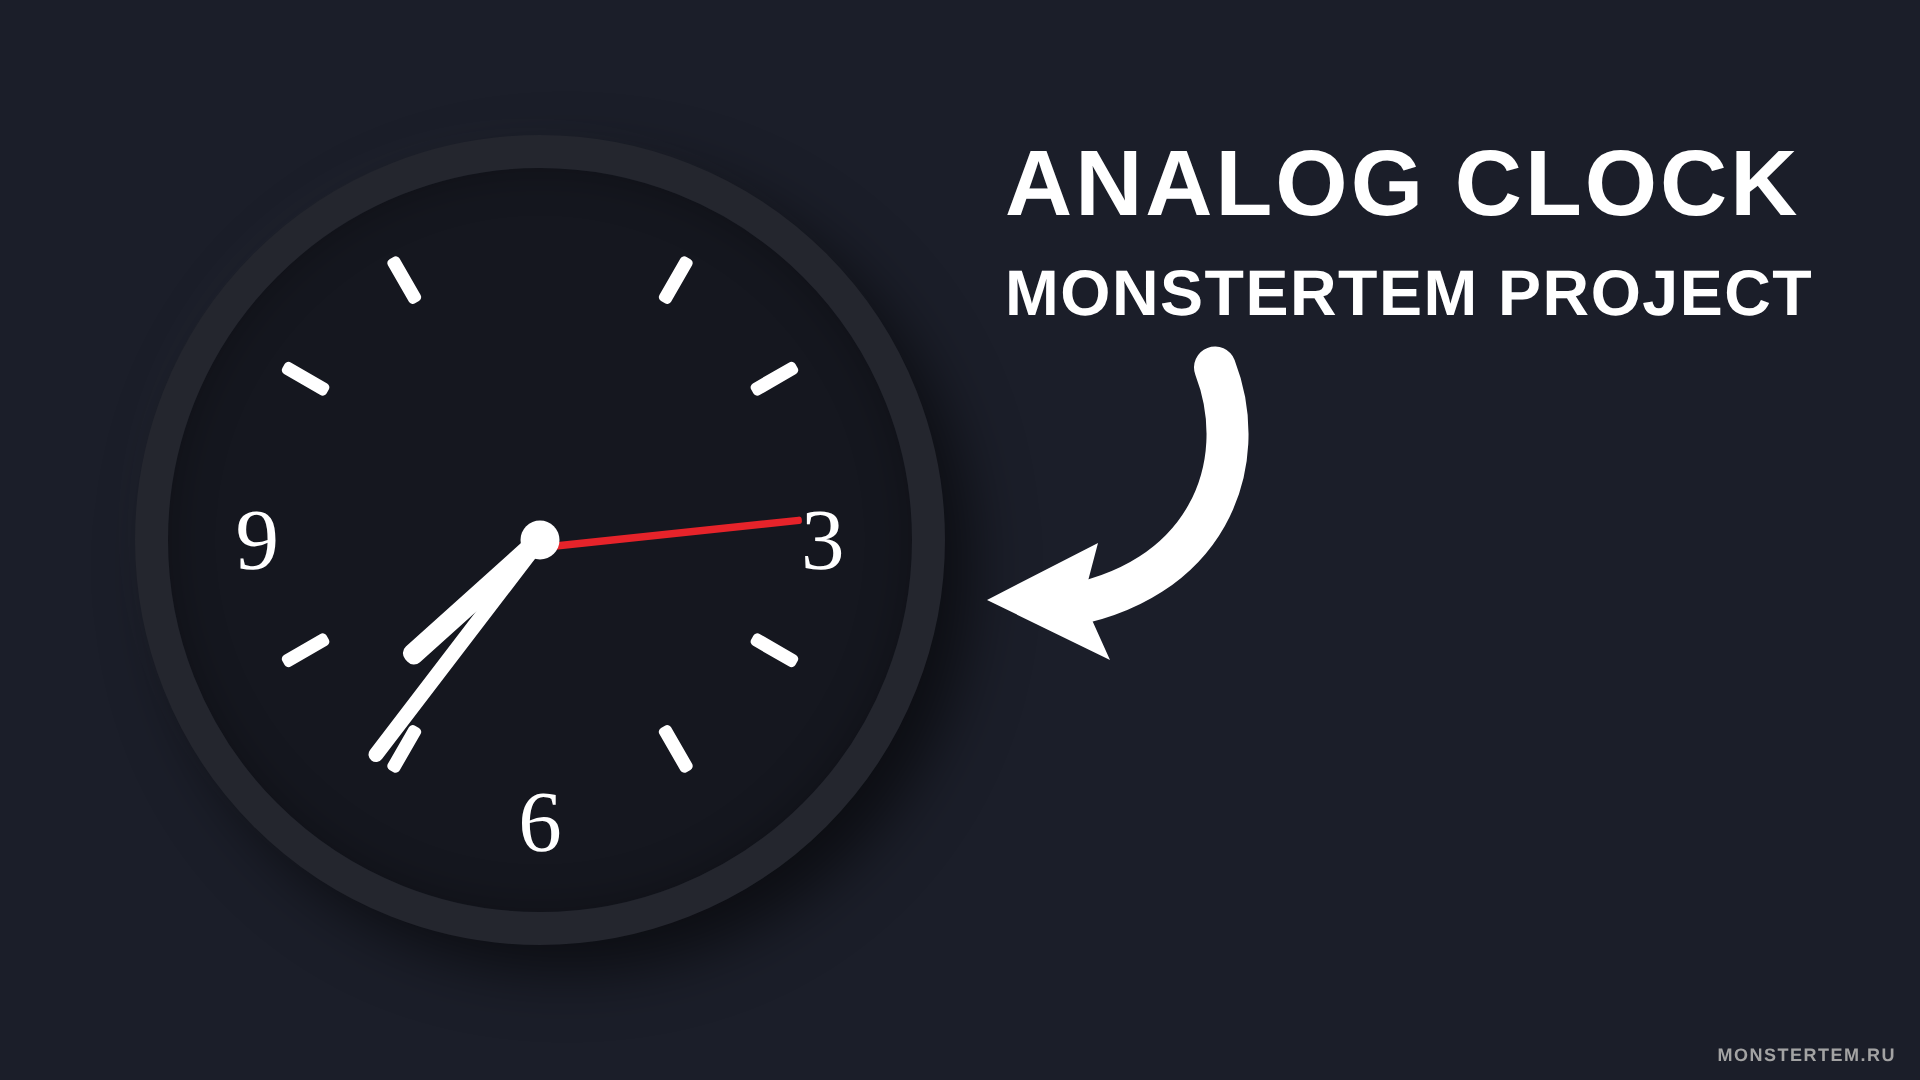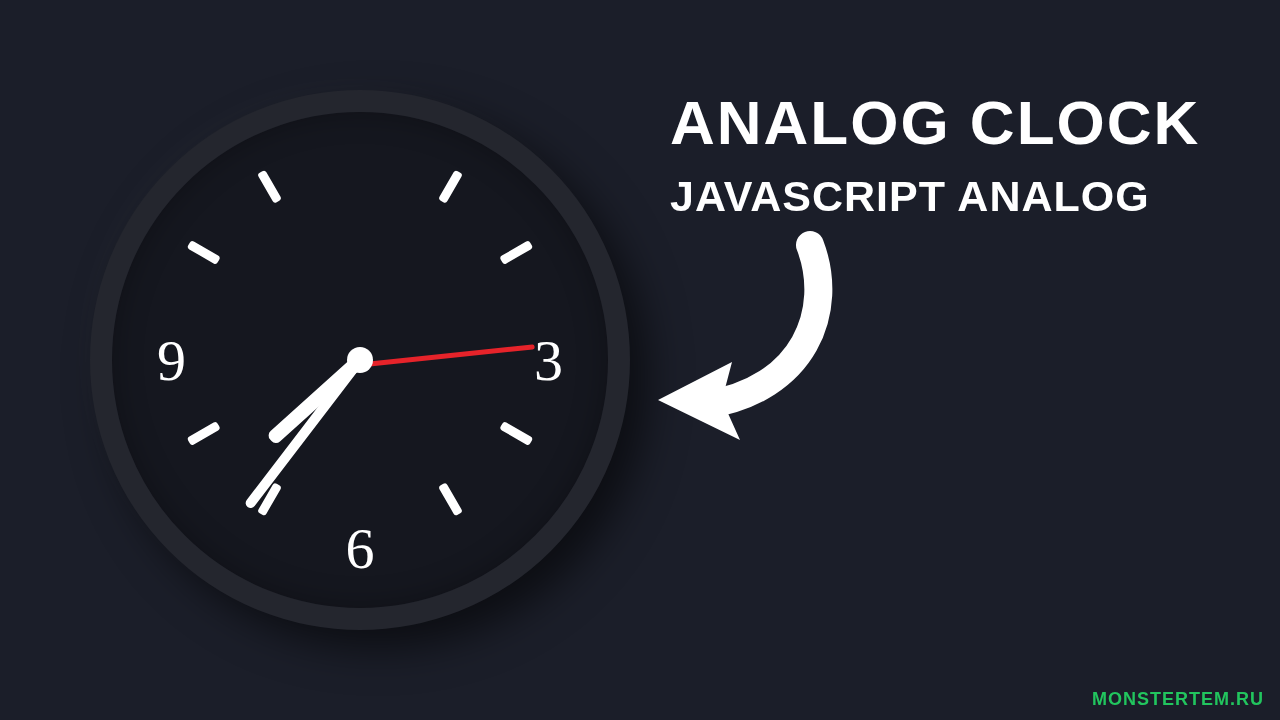--- a/index.html
+++ b/index.html
@@ -107,22 +107,22 @@
   }
   .arrow {
     position: absolute;
     left: 640px;
     top: 230px;
   }
   .watermark {
     position: absolute;
     right: 16px;
     bottom: 10px;
-    color: #22c55e;
-    font-size: 18px;
+    color: #a3a3a3;
+    font-size: 12px;
     font-weight: 700;
     letter-spacing: 1px;
     text-align: center;
   }
 </style>
 </head>
 <body>
 
 <div class="clock-wrap">
   <div class="clock">
@@ -142,21 +142,21 @@
       </div>
     <div class="hand hour" id="hand-h" style="transform: rotate(228deg);"></div>
     <div class="hand minute" id="hand-m" style="transform: rotate(217.4deg);"></div>
     <div class="hand second" id="hand-s" style="transform: rotate(84deg);"></div>
     <div class="cap"></div>
   </div>
 </div>
 
 <div class="text-block">
   <div class="title">ANALOG CLOCK</div>
-  <div class="subtitle">JAVASCRIPT ANALOG</div>
+  <div class="subtitle">MONSTERTEM PROJECT</div>
 </div>
 
 <div class="arrow">
   <svg width="220" height="220" viewBox="0 0 220 220">
     <path d="M 170 15 C 195 80, 165 160, 65 175" fill="none" stroke="#fff" stroke-width="28" stroke-linecap="round"></path>
     <path d="M 18 170 L 92 132 L 82 170 L 100 210 Z" fill="#fff"></path>
   </svg>
 </div>
 
 <div class="watermark">MONSTERTEM.RU</div>

